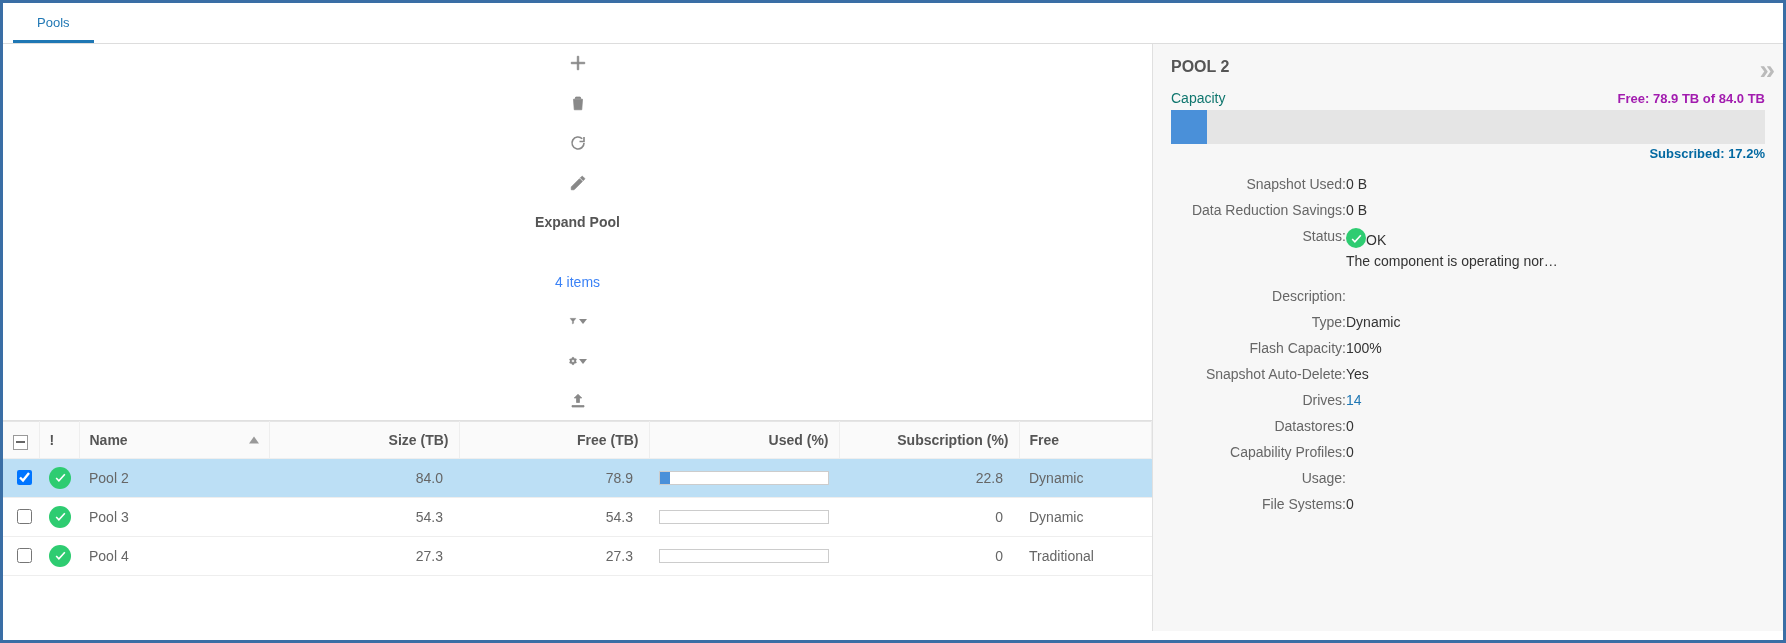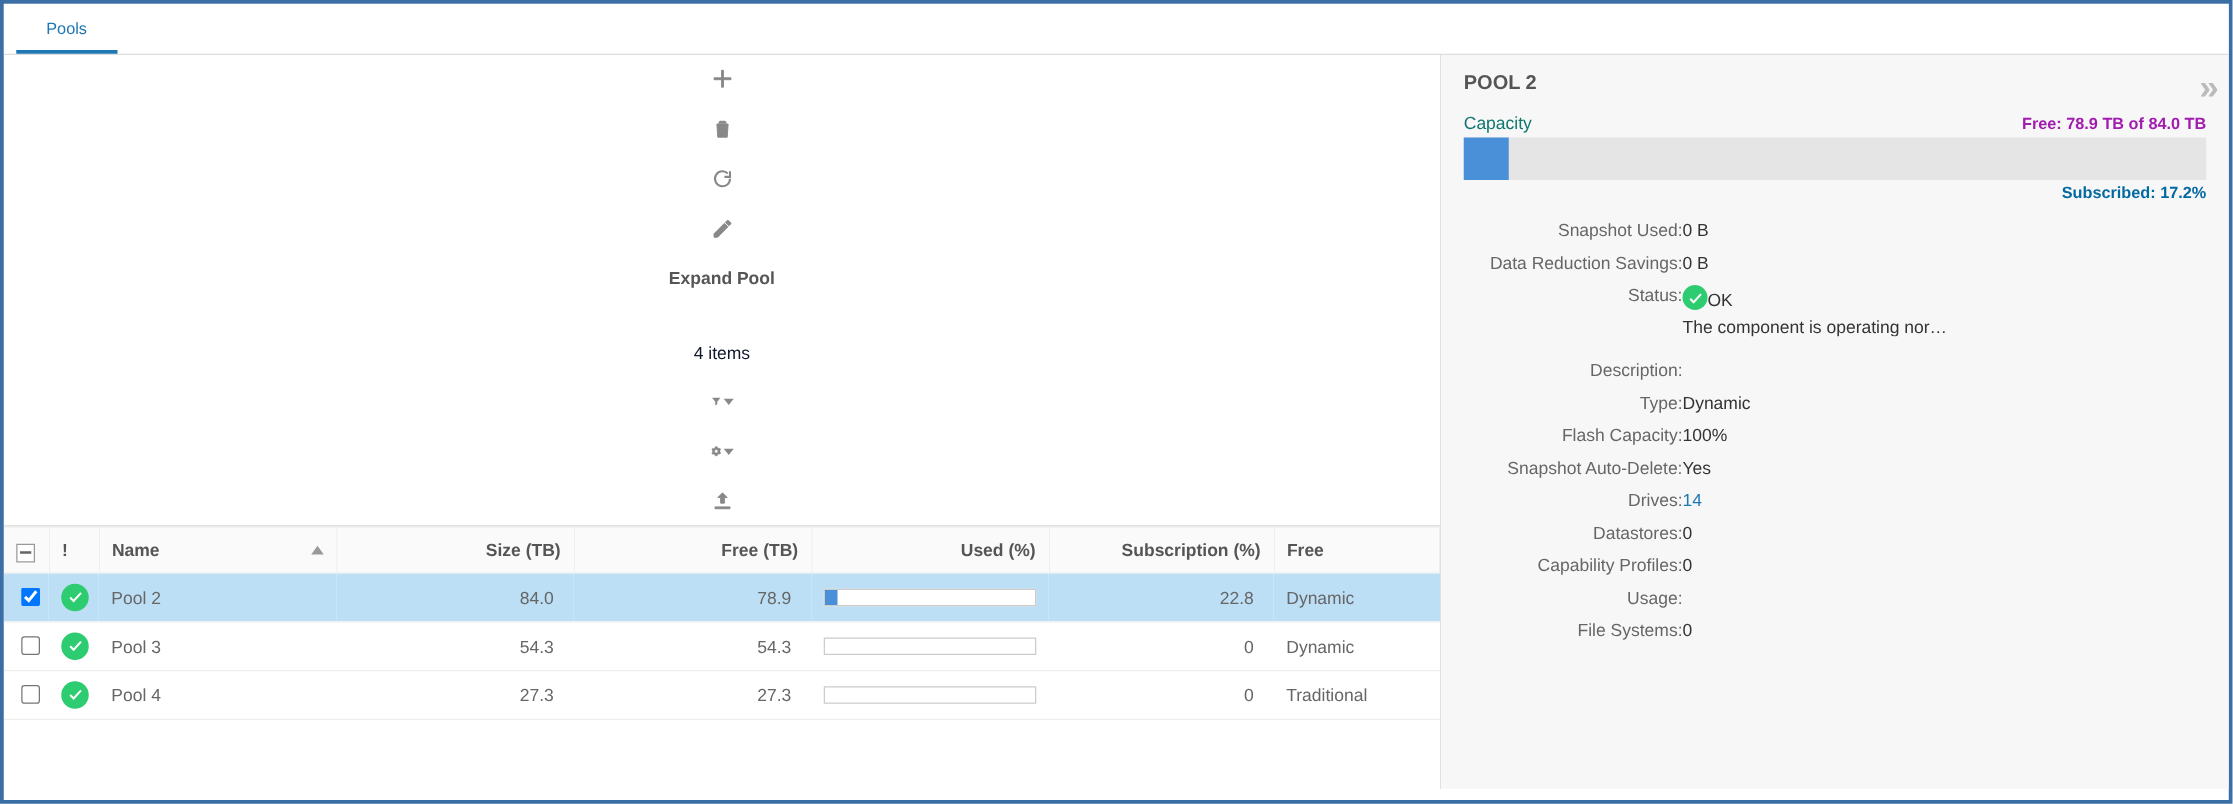--- a/index.html
+++ b/index.html
@@ -12,21 +12,21 @@
 
   .content { display:flex; height:calc(100% - 50px); }
   .left-pane { flex:0 0 1150px; border-right:1px solid #e0e0e0; display:flex; flex-direction:column; }
   .right-pane { flex:1; background:#f7f7f7; padding:14px 18px; position:relative; overflow:hidden; }
 
   .toolbar { display:flex; align-items:center; padding:10px 4px; border-bottom:1px solid #e0e0e0; gap:22px;flex-direction:column; }
   .toolbar .spacer { flex:1; }
   .tb-icon { width:18px; height:18px; color:#888; cursor:pointer; display:inline-flex; align-items:center; justify-content:center; }
   .tb-icon svg { width:18px; height:18px; fill:currentColor; stroke:currentColor; }
   .tb-label { color:#555; font-weight:bold; cursor:pointer; }
-  .items-count { color:#0f172a; }
+  .items-count { color:#3b82f6; }
   .caret { margin-left:2px; width:0; height:0; border-left:4px solid transparent; border-right:4px solid transparent; border-top:5px solid #888; display:inline-block; vertical-align:middle; }
 
   table.pools { width:100%; border-collapse:collapse; table-layout:fixed; }
   table.pools th, table.pools td { padding:8px 10px; border-bottom:1px solid #eee; text-align:left; white-space:nowrap; }
   table.pools th { background:#fafafa; color:#555; font-weight:bold; border-top:1px solid #e5e5e5; border-right:1px solid #eee; position:relative; }
   .col-check { width:36px; text-align:center; }
   .col-status { width:40px; text-align:center; }
   .col-name { width:190px; }
   .col-size { width:190px; text-align:right; }
   .col-free { width:190px; text-align:right; }

